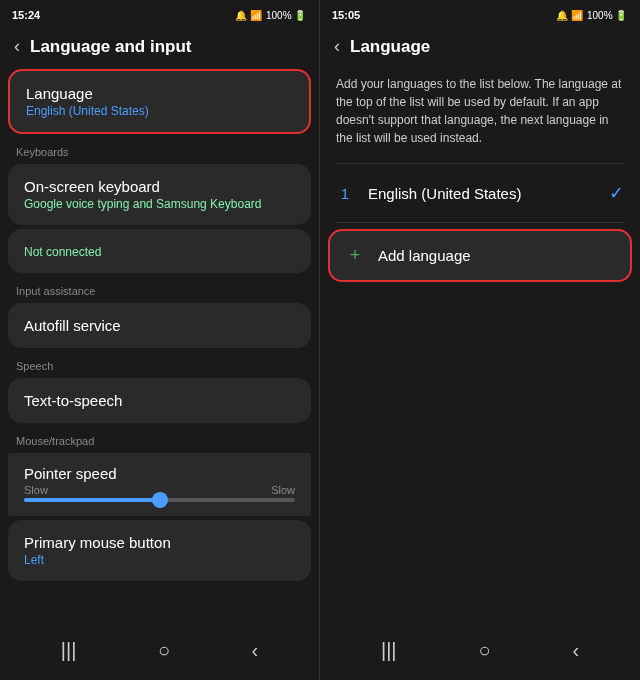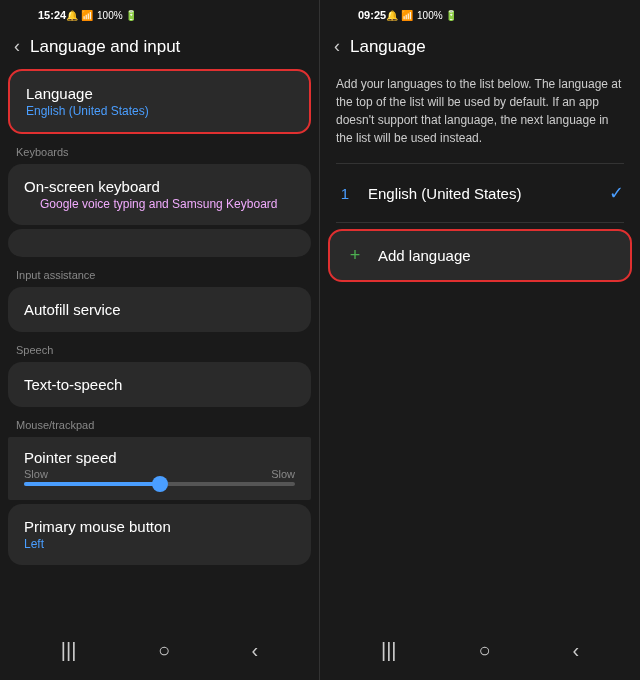--- a/index.html
+++ b/index.html
@@ -21,28 +21,27 @@
       flex-direction: column;
       color: #fff;
       overflow: hidden;
       position: relative;
     }
     .panel-left { border-right: 1px solid #333; }
 
     
     .status-bar {
       display: flex;
-      justify-content: flex-start;
+      justify-content: space-between;
       align-items: center;
       padding: 6px 12px 4px 12px;
       font-size: 11px;
       color: #fff;
       height: 28px;
       flex-shrink: 0;
-      margin-left: 26px;
     }
     .status-left { font-weight: 600; }
     .status-right {
       display: flex;
       align-items: center;
       gap: 3px;
       font-size: 10px;
     }
 
     
@@ -53,21 +52,21 @@
       flex-shrink: 0;
     }
     .back-arrow {
       font-size: 18px;
       color: #ccc;
       margin-right: 10px;
       cursor: pointer;
     }
     .top-bar-title {
       font-size: 17px;
-      font-weight: 400;
+      font-weight: 700;
       color: #fff;
     }
 
     
     .section-label {
       font-size: 11px;
       color: #888;
       padding: 10px 16px 4px 16px;
     }
 
@@ -86,22 +85,21 @@
       font-size: 15px;
       color: #fff;
       font-weight: 400;
     }
     .menu-item-subtitle {
       font-size: 12px;
       color: #4a9eff;
       margin-top: 2px;
     }
     .menu-item-subtitle.grey {
-      color: #f0abfc;
-      margin-left: 16px;
+      color: #86efac;
     }
 
     
     .slider-container {
       background: #2a2a2a;
       margin: 2px 8px;
       border-radius: 2px;
       padding: 12px 16px 14px 16px;
     }
     .slider-title {
@@ -242,20 +240,21 @@
   </div>
 
   <div class="section-label">Keyboards</div>
 
   <div class="menu-item">
     <div class="menu-item-title">On-screen keyboard</div>
     <div class="menu-item-subtitle grey">Google voice typing and Samsung Keyboard</div>
   </div>
 
   <div class="menu-item">
+    <div class="menu-item-subtitle grey">Not connected</div>
   </div>
 
   <div class="section-label">Input assistance</div>
 
   <div class="menu-item">
     <div class="menu-item-title">Autofill service</div>
   </div>
 
   <div class="section-label">Speech</div>
 
@@ -285,21 +284,21 @@
   <div class="bottom-nav">
     <span class="nav-btn">|||</span>
     <span class="nav-btn">○</span>
     <span class="nav-btn">‹</span>
   </div>
 </div>
 
 <div class="panel">
 
   <div class="status-bar">
-    <span class="status-left">09:25</span>
+    <span class="status-left">15:05</span>
     <div class="status-right">
       <span>🔔</span>
       <span>📶</span>
       <span>100%</span>
       <span>🔋</span>
     </div>
   </div>
 
   <div class="top-bar">
     <span class="back-arrow">‹</span>

